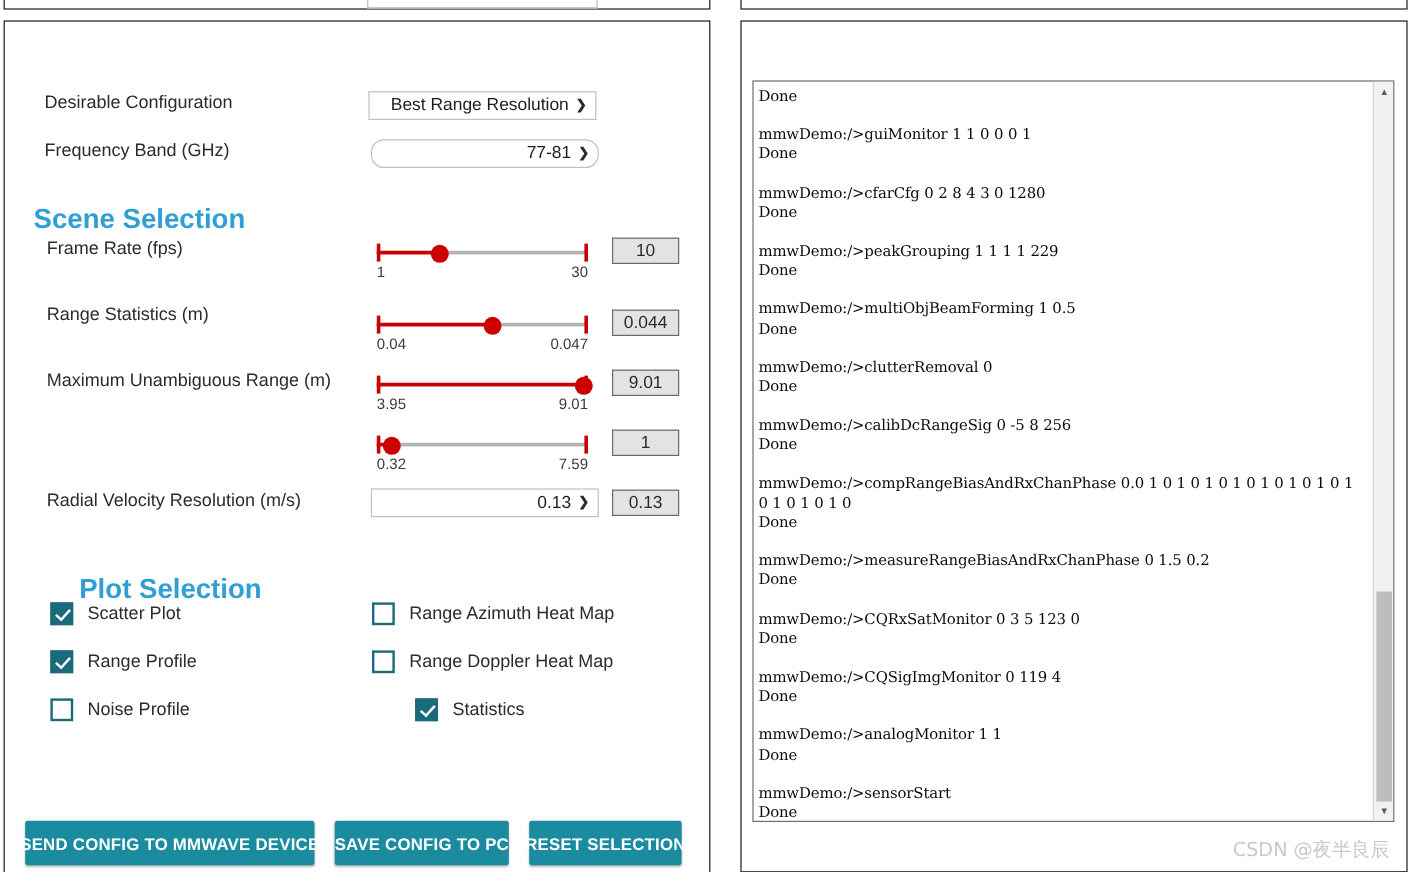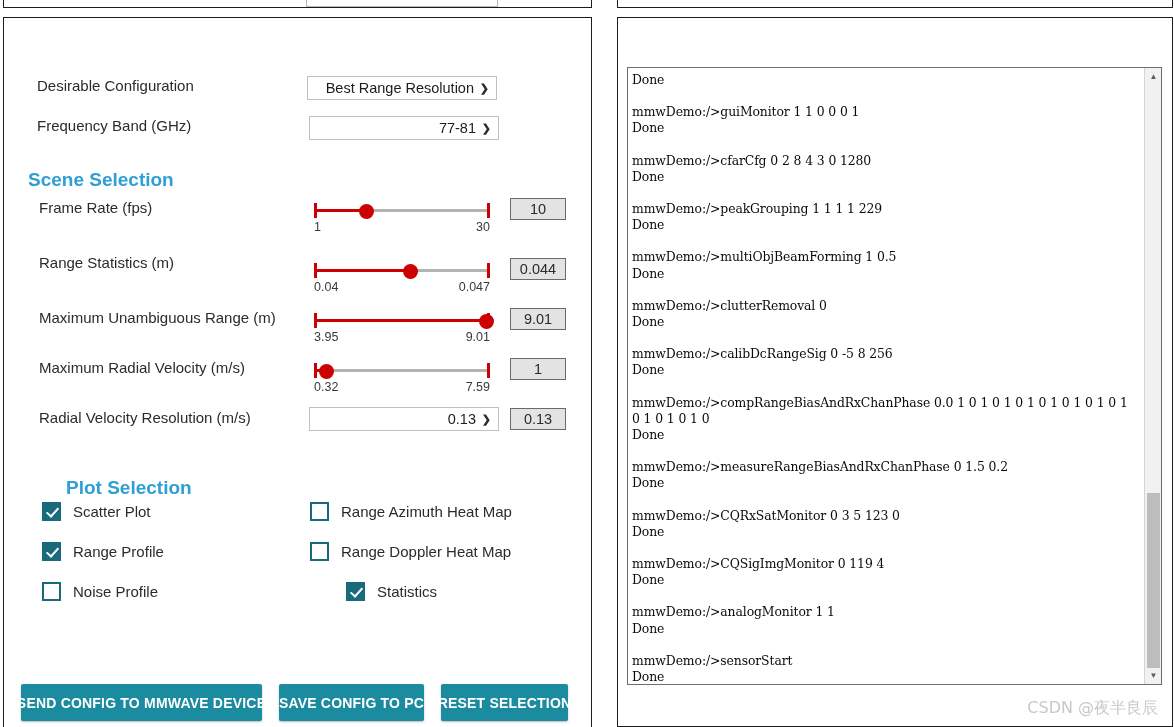--- a/index.html
+++ b/index.html
@@ -38,21 +38,21 @@
 
   
   .row-label {
     position: absolute;
     font-size: 15px;
     color: #2b2b2b;
     white-space: nowrap;
   }
   .section-title {
     position: absolute;
-    font-size: 19px;
+    font-size: 23px;
     font-weight: bold;
     color: #2f9fd4;
     white-space: nowrap;
   }
 
   
   .sel {
     position: absolute;
     width: 190px; height: 24px;
     border: 1px solid #c0c0c0;
@@ -206,21 +206,21 @@
 
   <div class="panel-left">
 
     <div class="row-label" style="left:33px; top:59px;">Desirable Configuration</div>
     <div class="sel" style="left:303px; top:58px;">
       <span>Best Range Resolution</span>
       <span class="caret">❯</span>
     </div>
 
     <div class="row-label" style="left:33px; top:99px;">Frequency Band (GHz)</div>
-    <div class="sel" style="left:305px; top:98px; width:190px;">
+    <div class="sel" style="left:305px; top:98px; width:190px;border-radius:11px;">
       <span>77-81</span>
       <span class="caret">❯</span>
     </div>
 
     <div class="section-title" style="left:24px; top:151px;">Scene Selection</div>
 
     <div class="row-label" style="left:35px; top:181px;">Frame Rate (fps)</div>
     <div class="slider" style="left:310px; top:180px;">
       <div class="track"></div>
       <div class="fill" style="width:30%;"></div>
@@ -249,21 +249,20 @@
       <div class="track"></div>
       <div class="fill" style="width:98%;"></div>
       <div class="cap left"></div>
       <div class="cap right"></div>
       <div class="handle" style="left:98%;"></div>
       <div class="tick-min">3.95</div>
       <div class="tick-max">9.01</div>
     </div>
     <div class="valbox" style="left:506px; top:290px;">9.01</div>
 
-    <div class="row-label" style="left:35px; top:341px;">Maximum Radial Velocity (m/s)</div>
     <div class="slider" style="left:310px; top:340px;">
       <div class="track"></div>
       <div class="fill" style="width:7%;"></div>
       <div class="cap left"></div>
       <div class="cap right"></div>
       <div class="handle" style="left:7%;"></div>
       <div class="tick-min">0.32</div>
       <div class="tick-max">7.59</div>
     </div>
     <div class="valbox" style="left:506px; top:340px;">1</div>

